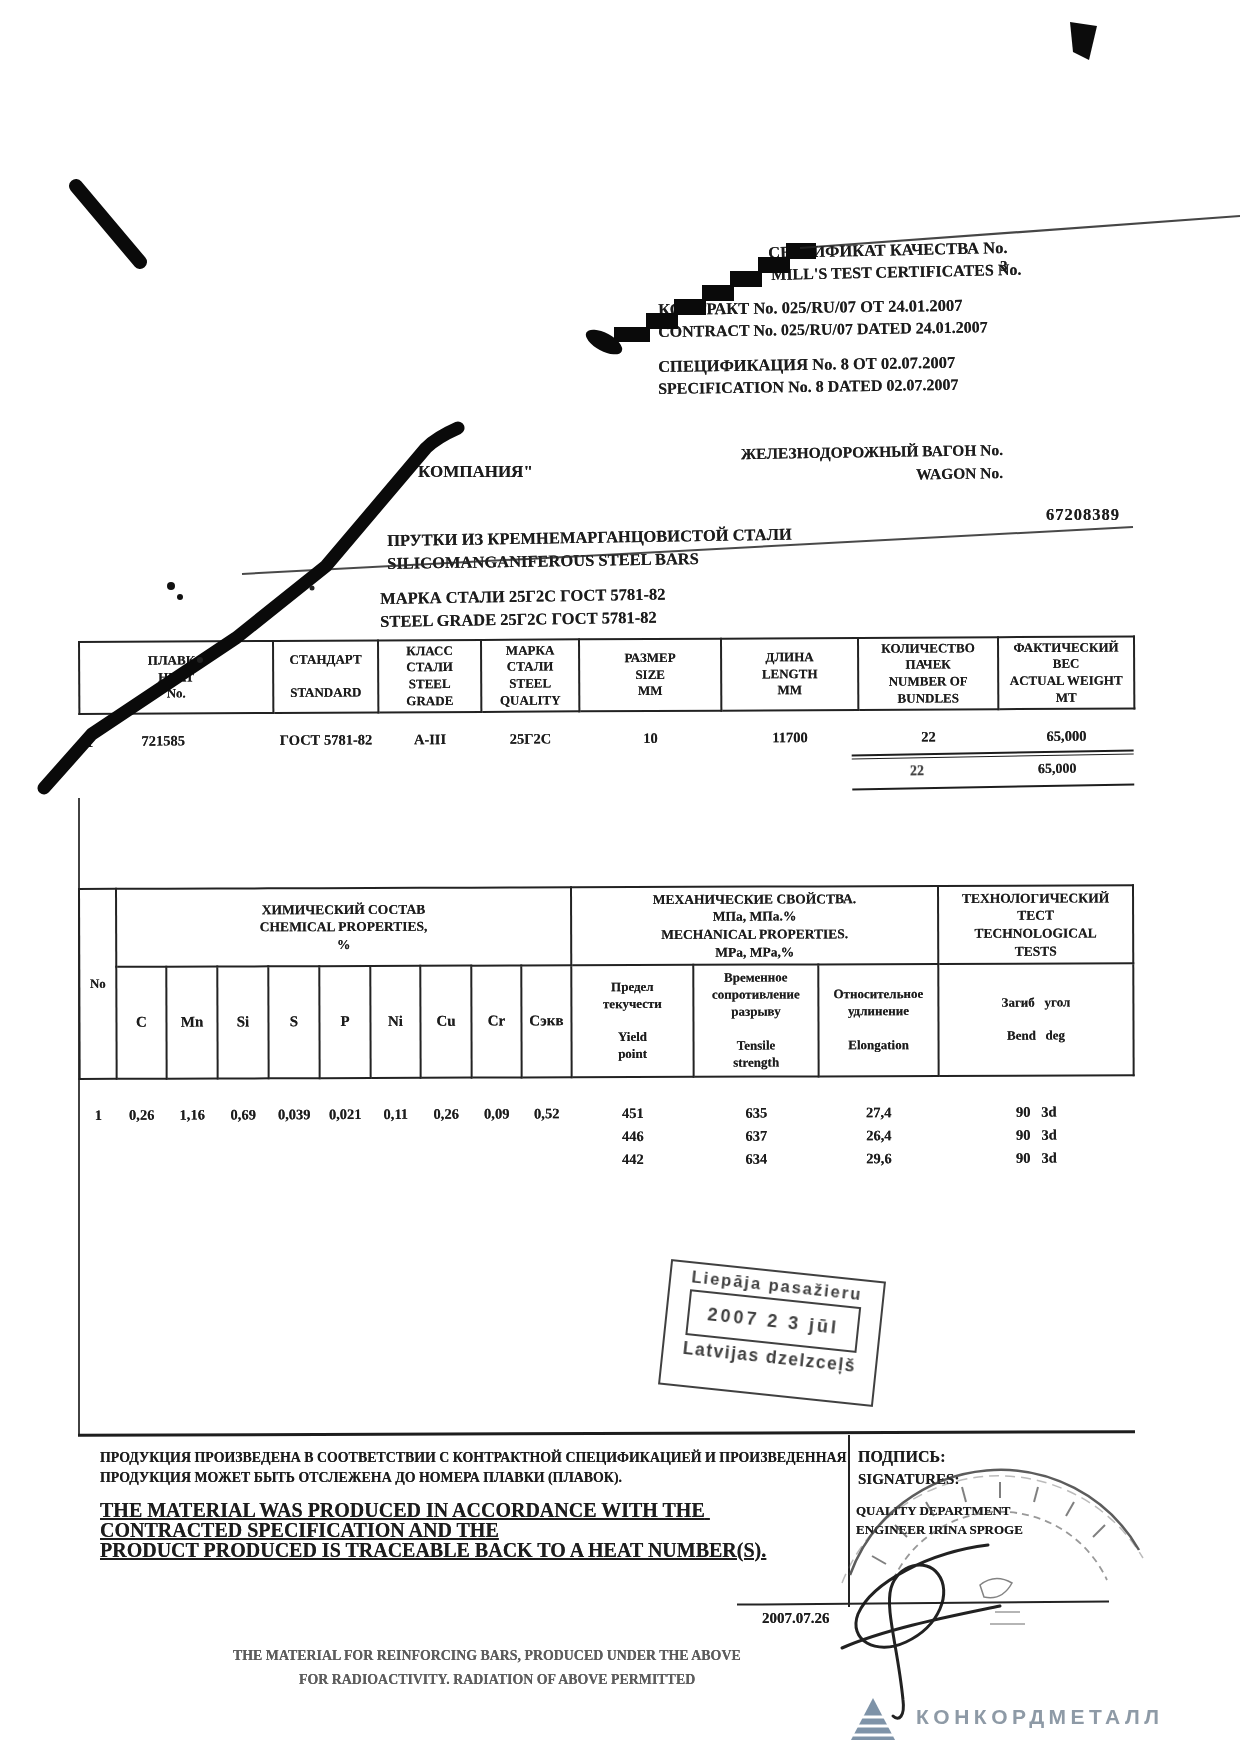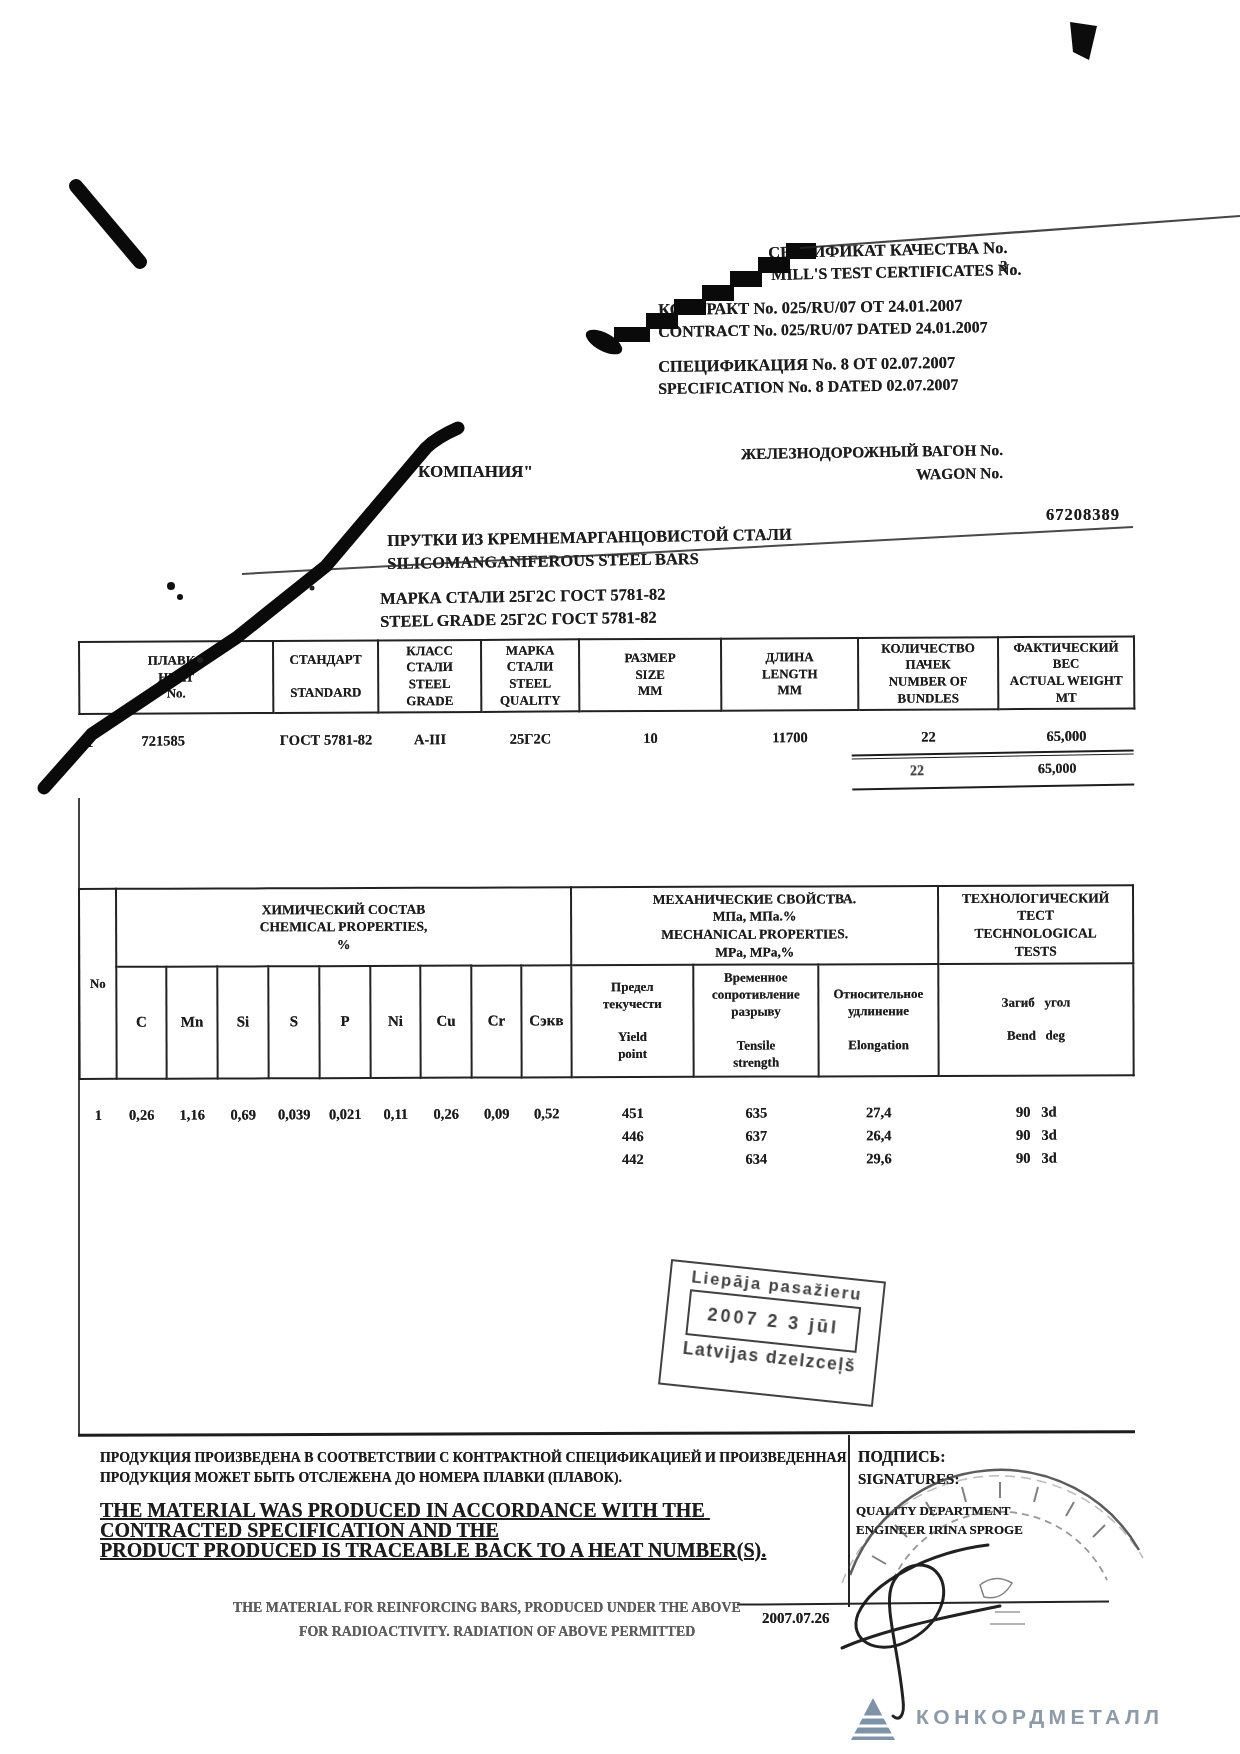--- a/index.html
+++ b/index.html
@@ -21,21 +21,21 @@
   .t1 td.d{border:0;text-align:center;vertical-align:top;padding-top:18px;font-size:14.5px;}
   .t1 td.d.left{text-align:left;padding-left:62px;}
   .t2 td.h{border:2px solid #222;text-align:center;vertical-align:middle;
            font-size:13px;line-height:1.3;white-space:pre-wrap;}
   .t2 td.grp{font-size:13.5px;}
   .t2 td.el{font-size:15px;}
   .t2 td.d{border:0;text-align:center;vertical-align:top;padding-top:24px;
            font-size:14.5px;line-height:23px;white-space:pre-wrap;}
 
   .totline{position:absolute;left:0;width:282px;background:#1d1d1d;}
-  .fade{color:#4c4c4c;opacity:.9;}
+  .fade{color:#4c4c4c;opacity:.9;margin-top:48px;}
   .stampbox{position:absolute;left:664px;top:1270px;width:212px;height:122px;
             border:2.5px solid #303030;transform:rotate(6deg);
             font-family:"Liberation Sans",sans-serif;color:#2f2f2f;opacity:.92;
             filter:blur(.3px);text-align:center;}
   .stampbox .l1{margin-top:4px;font-size:16.5px;letter-spacing:2px;font-weight:700;}
   .stampbox .datebox{margin:3px auto 0;width:168px;height:42px;border:2px solid #303030;
             font-size:18px;letter-spacing:3px;line-height:42px;font-weight:700;}
   .stampbox .l3{margin-top:3px;font-size:17.5px;letter-spacing:1.5px;font-weight:700;}
   .logotext{font-family:"Liberation Sans",sans-serif;color:#8e9aa6;font-weight:700;
             font-size:21px;letter-spacing:4.5px;}

